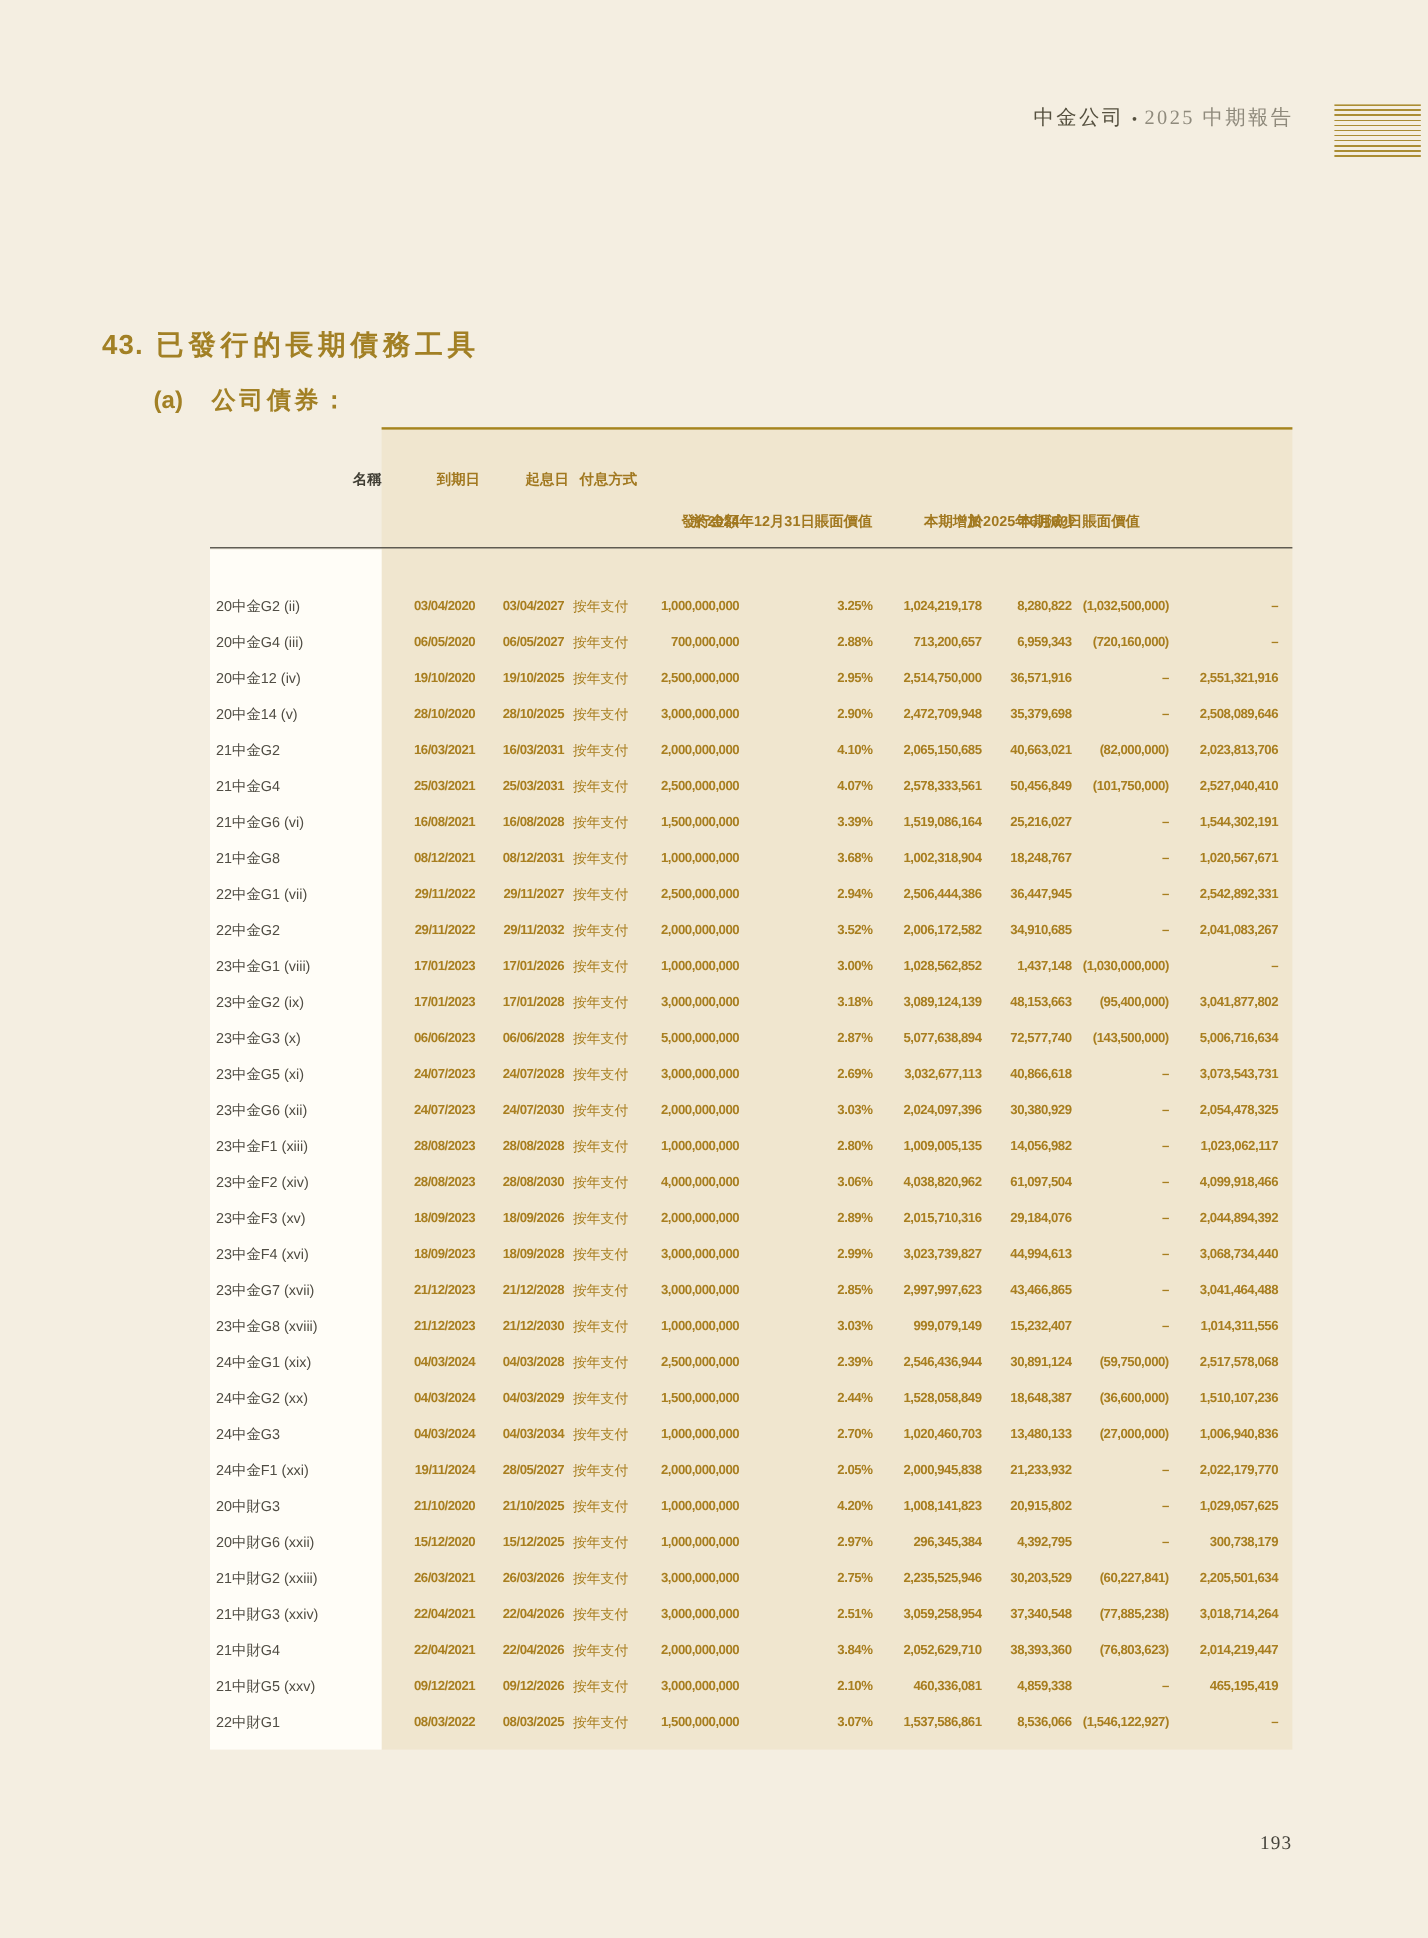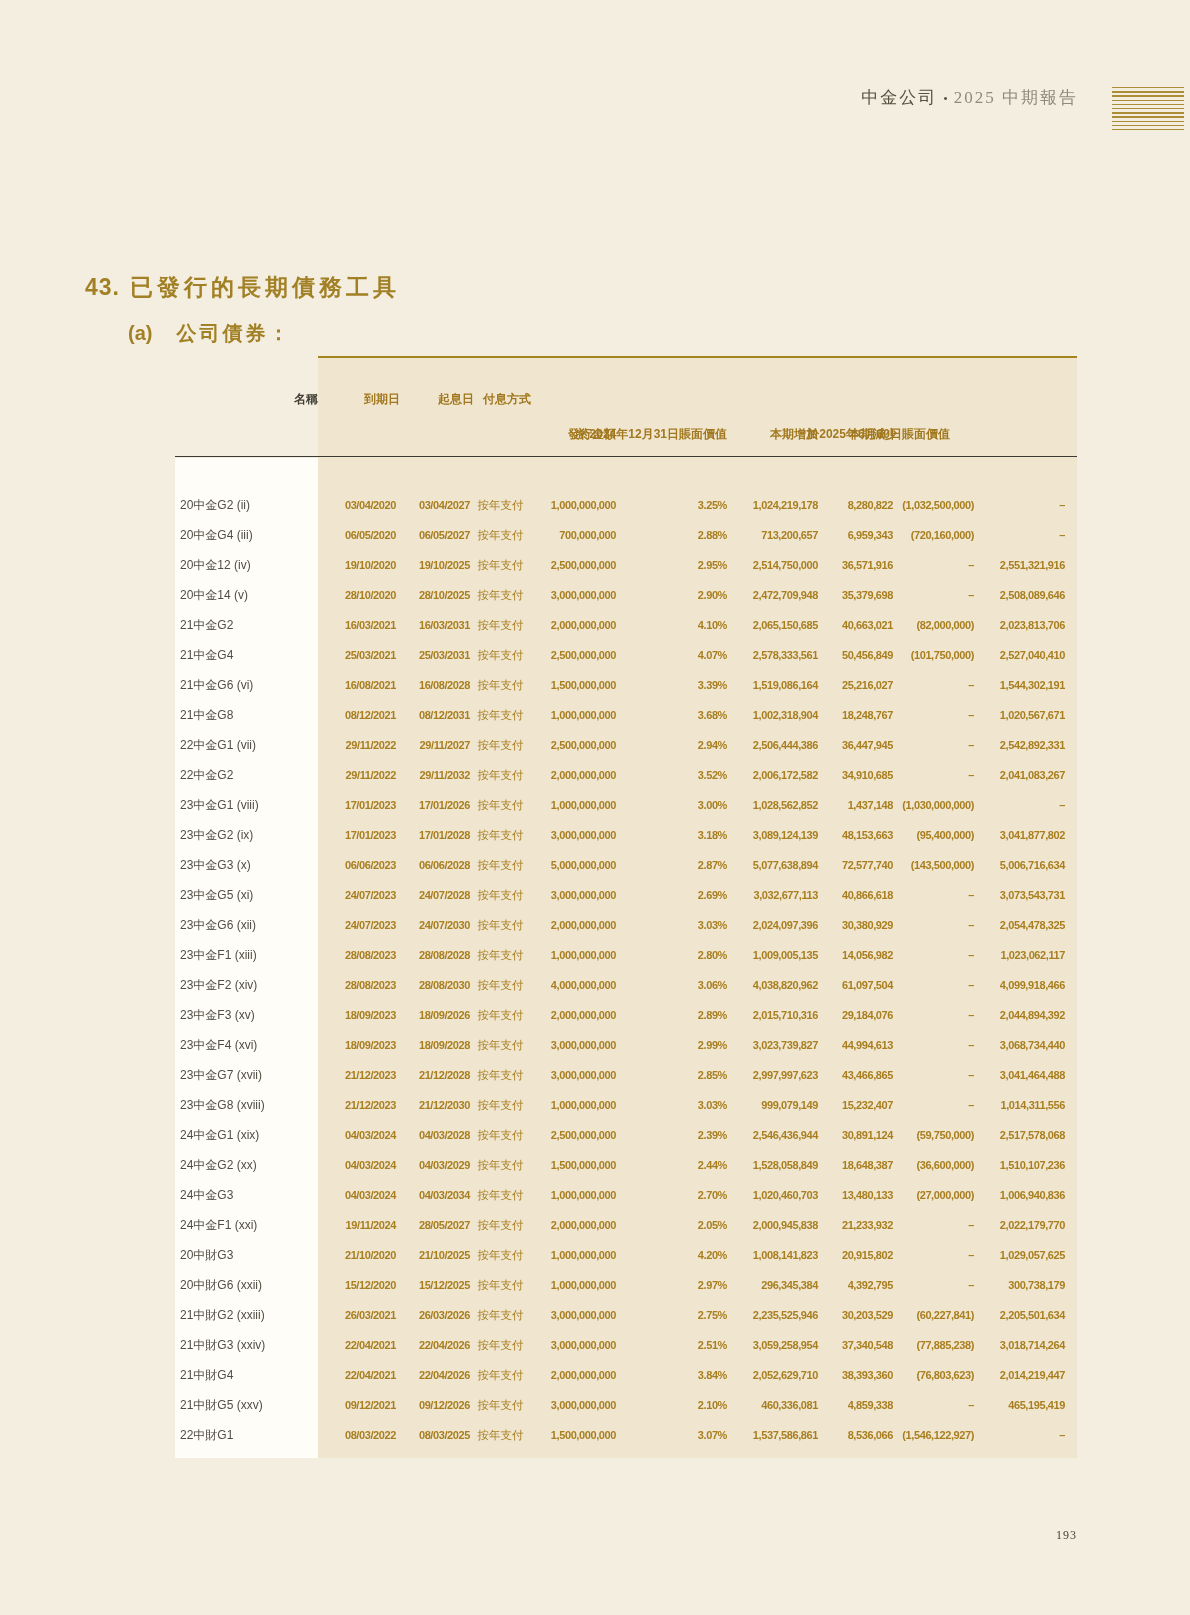--- a/index.html
+++ b/index.html
@@ -91,21 +91,21 @@
     font-size:12px;font-weight:normal;letter-spacing:0;color:#504d44;
   }
   .td.col-3{justify-content:center;font-weight:normal;font-size:11.5px;letter-spacing:0;}
   .td.col-7{padding-right:8px;}
   .td.col-9{padding-right:12px;}
 
   
   .page-number{
     position:absolute;top:1528px;right:113px;
     font-family:"Liberation Serif", serif;
-    font-size:12px;color:#44423a;letter-spacing:1px;
+    font-size:16px;color:#44423a;letter-spacing:1px;
   }
 </style>
 </head>
 <body>
 
 <div class="sheet">
 
   <div class="running-head">
     <span>中金公司</span><span class="dot">•</span><span class="report">2025 中期報告</span>
   </div>

